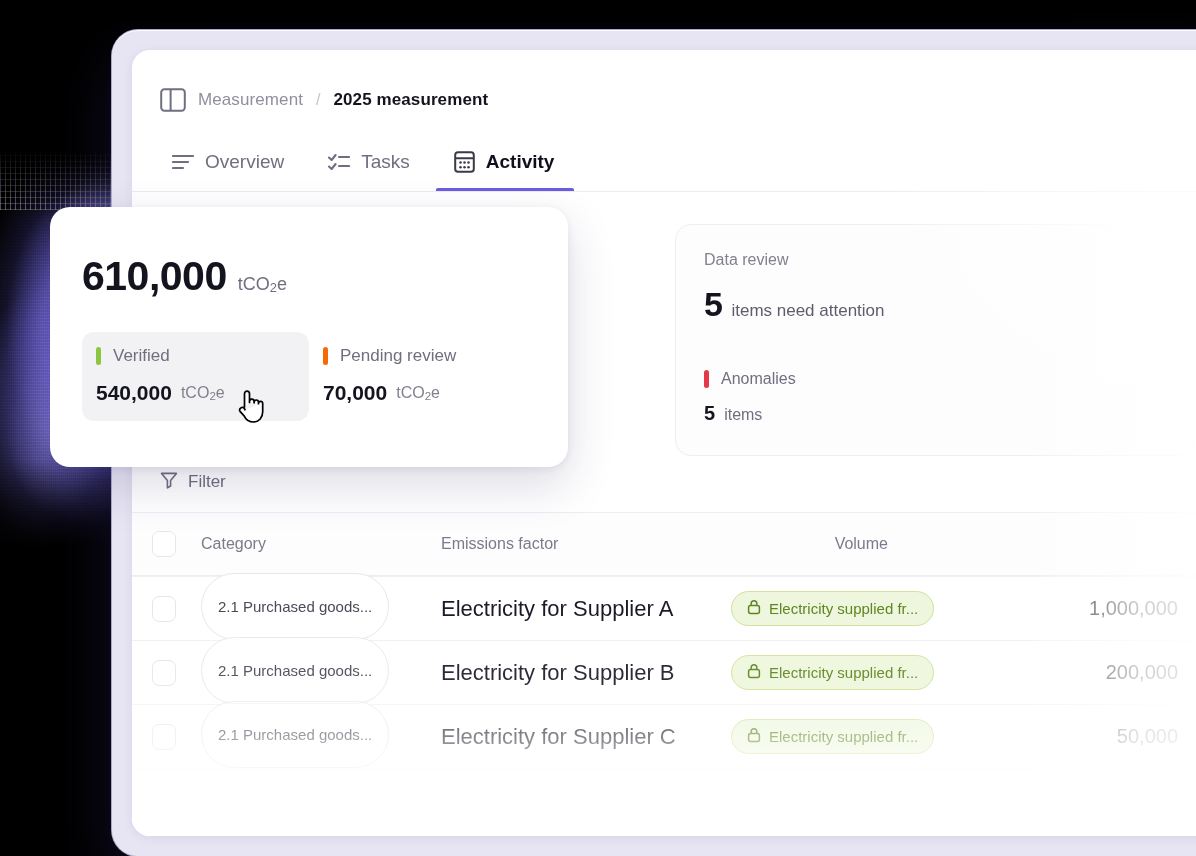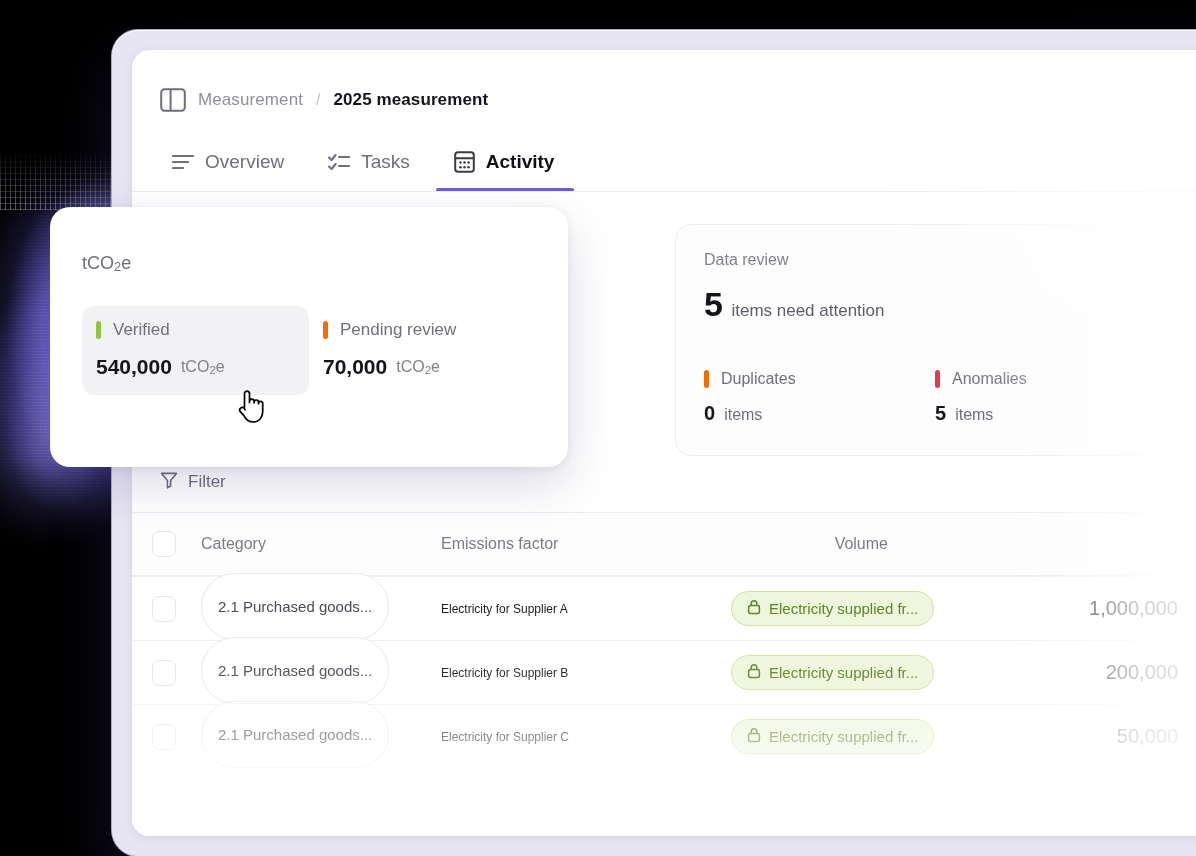--- a/index.html
+++ b/index.html
@@ -135,21 +135,21 @@
   .c-cat { width: 240px; flex: none; }
   .c-act { width: 290px; flex: none; }
   .c-ef  { width: 272px; flex: none; }
   .c-vol { width: 185px; flex: none; text-align: right; padding-right: 10px; }
   .th { font-size: 16px; color: #7b7b8b; }
   .chip {
     display: inline-block; max-width: 198px; padding: 24px 16px; border: 1px solid #e8e7ee;
     border-radius: 999px; font-size: 15px; color: #4a4a59; background: #fff;
     white-space: nowrap; overflow: hidden; text-overflow: clip;
   }
-  .act-text { font-size: 12px; color: #1b1b28; }
+  .act-text { font-size: 22px; color: #1b1b28; }
   .tag {
     display: inline-flex; align-items: center; gap: 8px; padding: 7px 15px;
     border: 1px solid #cfe39a; border-radius: 999px; background: #eef7dd;
     font-size: 15px; color: #5f8521; max-width: 226px; white-space: nowrap; overflow: hidden;
   }
   .tag svg { flex: none; }
   .vol { font-size: 20px; color: #14141f; }
 
   .fade-90 { opacity: .92; }
   .fade-70 { opacity: .62; }
@@ -248,30 +248,20 @@
     <div class="win-body">
 
       <div class="cards-row">
         <div class="card-data-review">
           <div class="card-label">Data review</div>
           <div class="big-line">
             <span class="big-num">5</span>
             <span class="big-unit">items need attention</span>
           </div>
           <div class="dr-cols">
-            <div class="dr-col">
-              <div class="marker-row">
-                <span class="marker" style="background:#f56a05"></span>
-                <span class="marker-label">Duplicates</span>
-              </div>
-              <div class="count-row">
-                <span class="count-num">0</span>
-                <span class="count-unit">items</span>
-              </div>
-            </div>
             <div class="dr-col">
               <div class="marker-row">
                 <span class="marker" style="background:#e5394a"></span>
                 <span class="marker-label">Anomalies</span>
               </div>
               <div class="count-row">
                 <span class="count-num">5</span>
                 <span class="count-unit">items</span>
               </div>
             </div>
@@ -356,20 +346,21 @@
       </div>
 
       <div class="right-fade"></div>
       <div class="bottom-fade"></div>
       <div class="tr-glow"></div>
     </div>
   </div>
 
   <div class="card-emissions">
     <div class="emis-big-row">
+      <span class="emis-num">610,000</span>
       <span class="emis-unit"><span>tCO</span><span class="sub2">2</span><span>e</span></span>
     </div>
     <div class="emis-split">
       <div class="split-cell hovered">
         <div class="split-head">
           <span class="marker" style="background:#8cc63f"></span>
           <span class="split-title">Verified</span>
         </div>
         <div class="split-val-row">
           <span class="split-val">540,000</span>

